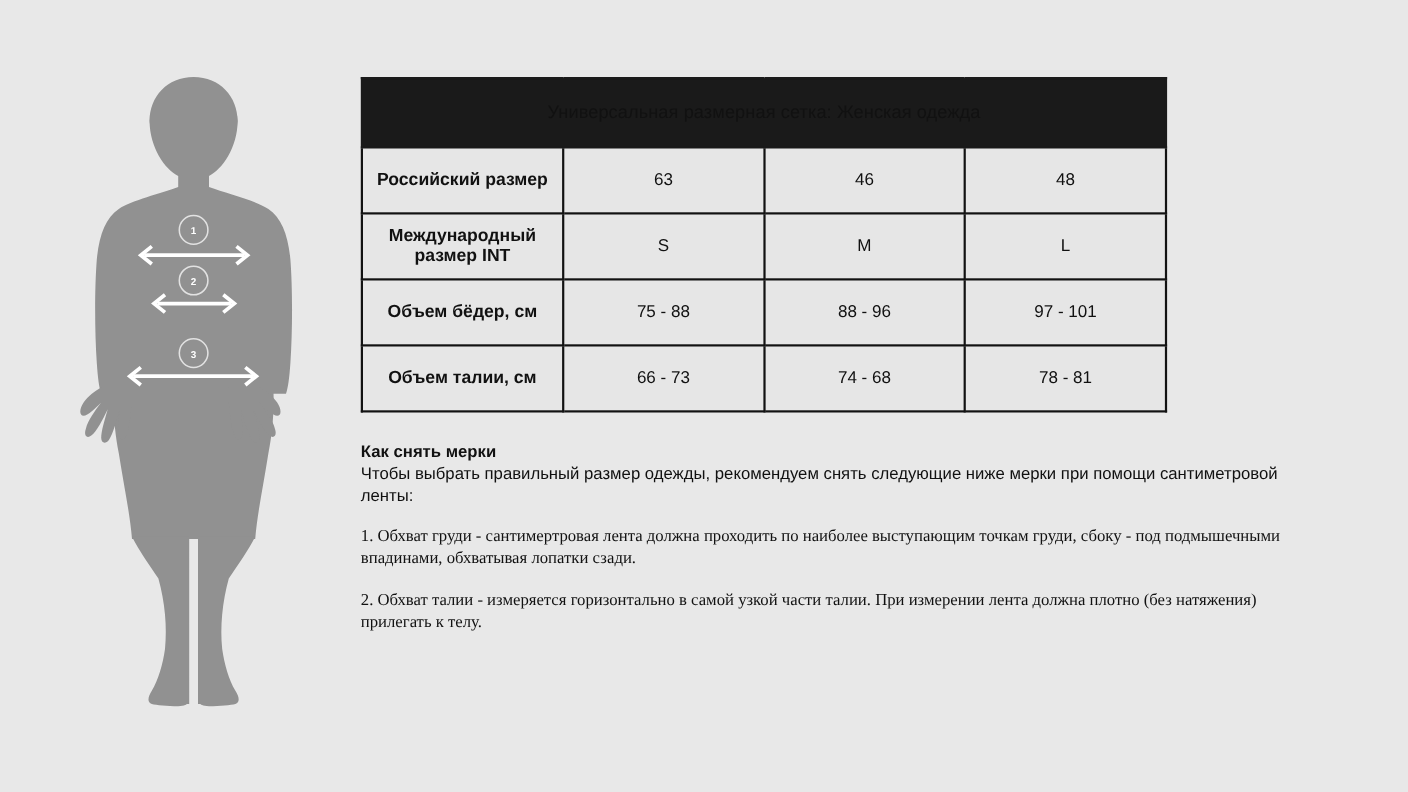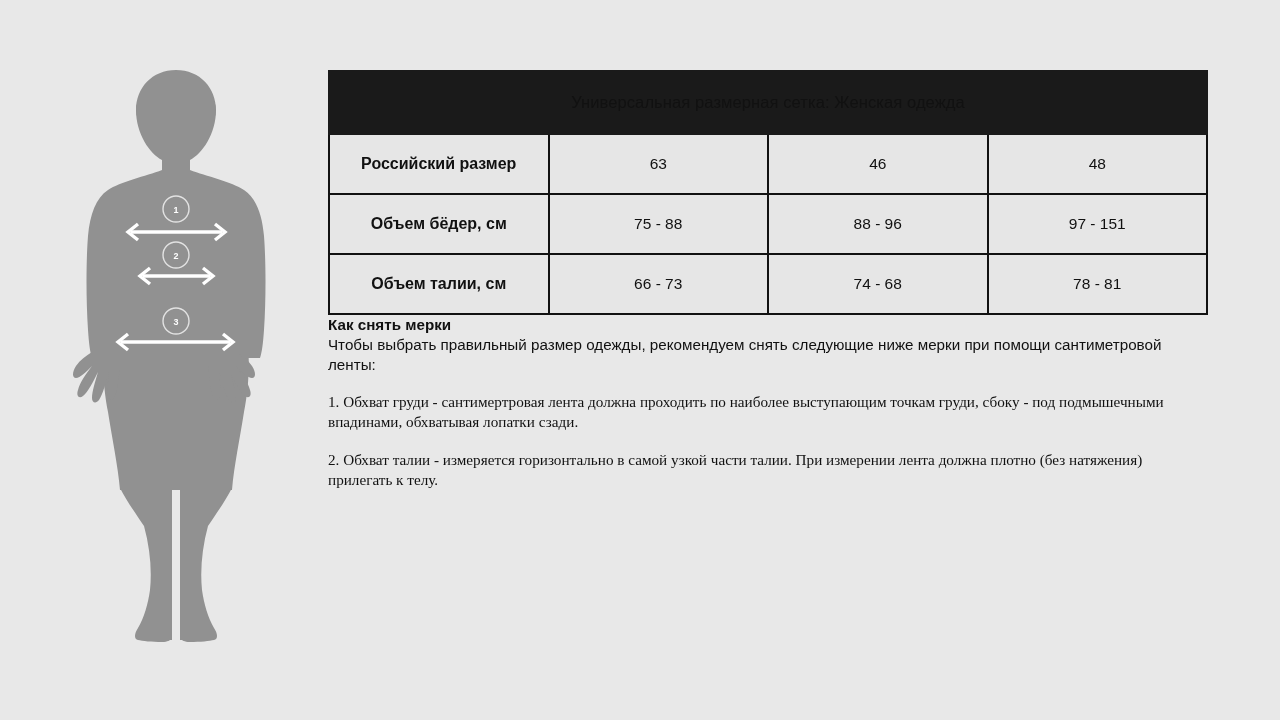--- a/index.html
+++ b/index.html
@@ -26,21 +26,21 @@
   #figure-svg { display: block; }
 
   
   #content {
     position: absolute;
     left: 328px; top: 70px;
     width: 880px;
   }
 
   table.size-table {
-    width: 880px;
+    width: 733px;
     border-collapse: collapse;
     table-layout: fixed;
     background: #e6e6e6;
   }
   table.size-table td, table.size-table th {
     border: 2px solid #121212;
     padding: 0;
     text-align: center;
     vertical-align: middle;
     color: #111;
@@ -63,21 +63,21 @@
   .val-cell {
     width: 152px;
     height: 60px;
     font-weight: 400;
     font-size: 15.5px;
   }
 
   
   #notes {
     width: 880px;
-    margin-top: 0;
+    margin-top: 26px;
     color: #111;
     font-size: 15.2px;
     line-height: 1.30;
   }
   #notes .note-heading {
     font-weight: bold;
     font-size: 15.2px;
     margin: 0;
   }
   #notes .note-intro { margin: 0; }
@@ -227,26 +227,32 @@
           <td class="tbl-title-cell" colspan="4">Универсальная размерная сетка: Женская одежда</td>
         </tr>
 
         <tr>
           <td class="row-label">Российский размер</td>
           <td class="val-cell">63</td>
           <td class="val-cell">46</td>
           <td class="val-cell">48</td>
         </tr>
 
+        <tr>
+          <td class="row-label">Международный размер INT</td>
+          <td class="val-cell">S</td>
+          <td class="val-cell">M</td>
+          <td class="val-cell">L</td>
+        </tr>
 
         <tr>
           <td class="row-label">Объем бёдер, см</td>
           <td class="val-cell">75 - 88</td>
           <td class="val-cell">88 - 96</td>
-          <td class="val-cell">97 - 151</td>
+          <td class="val-cell">97 - 101</td>
         </tr>
 
         <tr>
           <td class="row-label">Объем талии, см</td>
           <td class="val-cell">66 - 73</td>
           <td class="val-cell">74 - 68</td>
           <td class="val-cell">78 - 81</td>
         </tr>
 
       </tbody>

